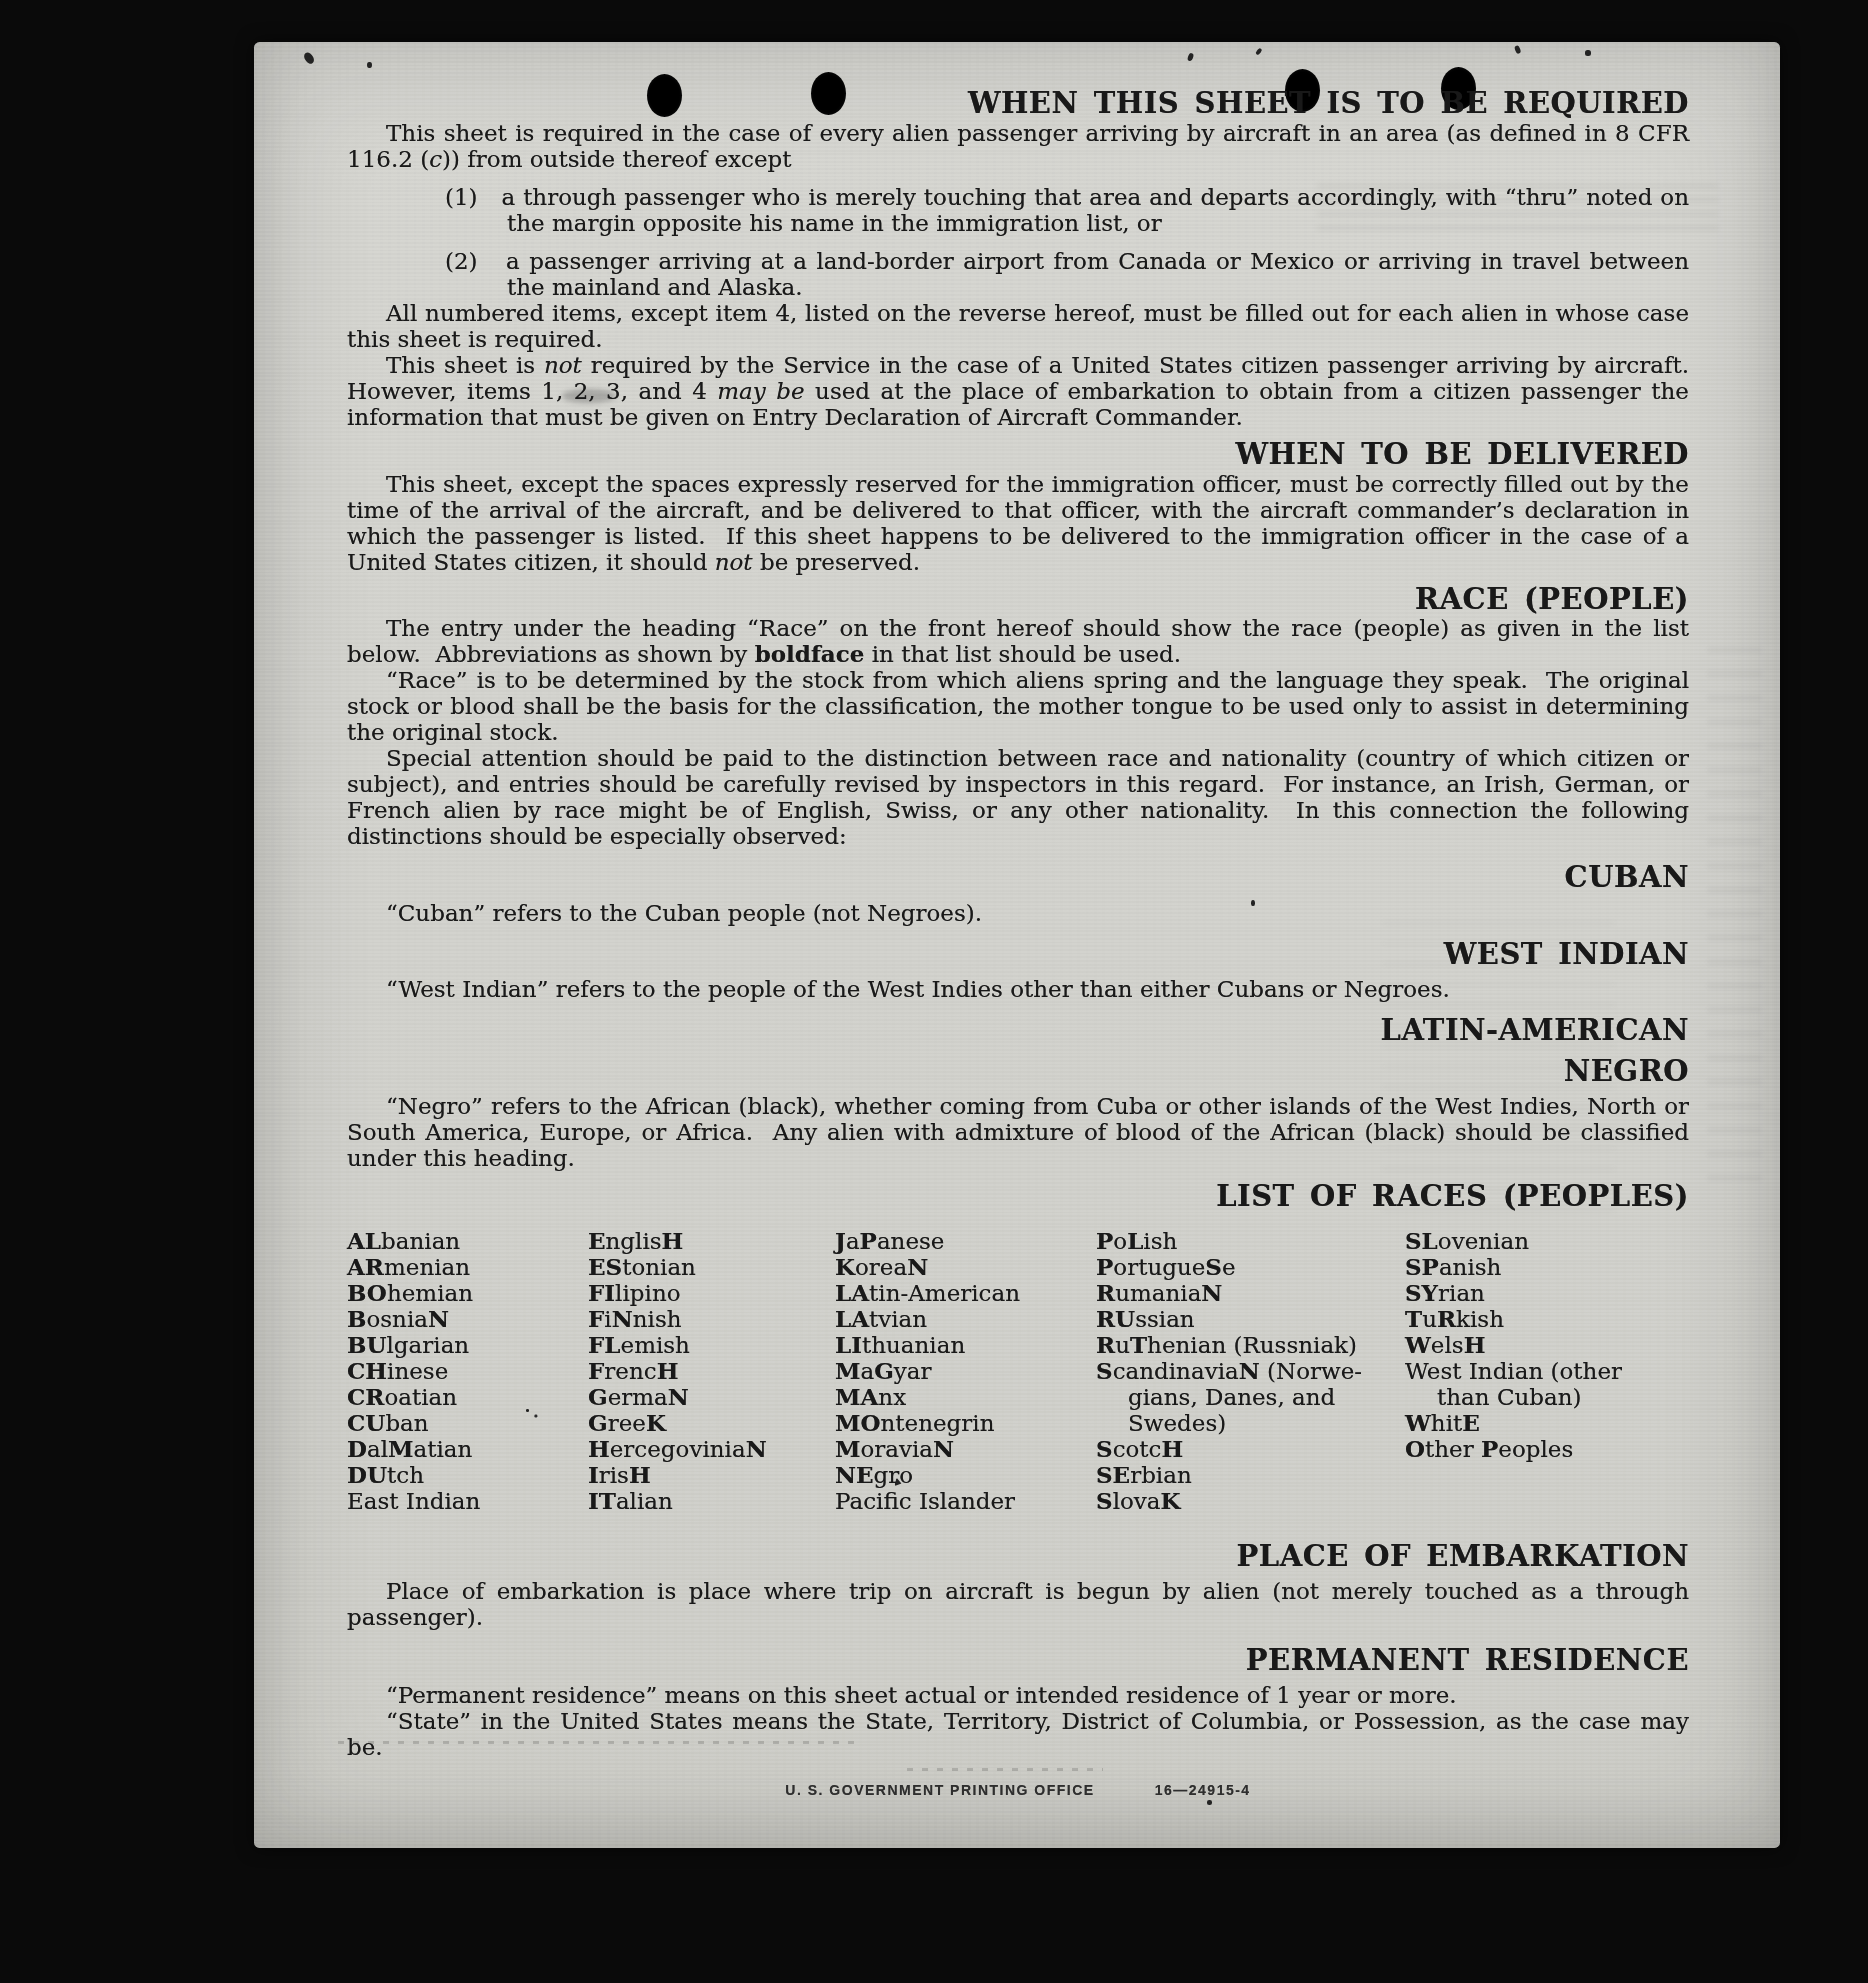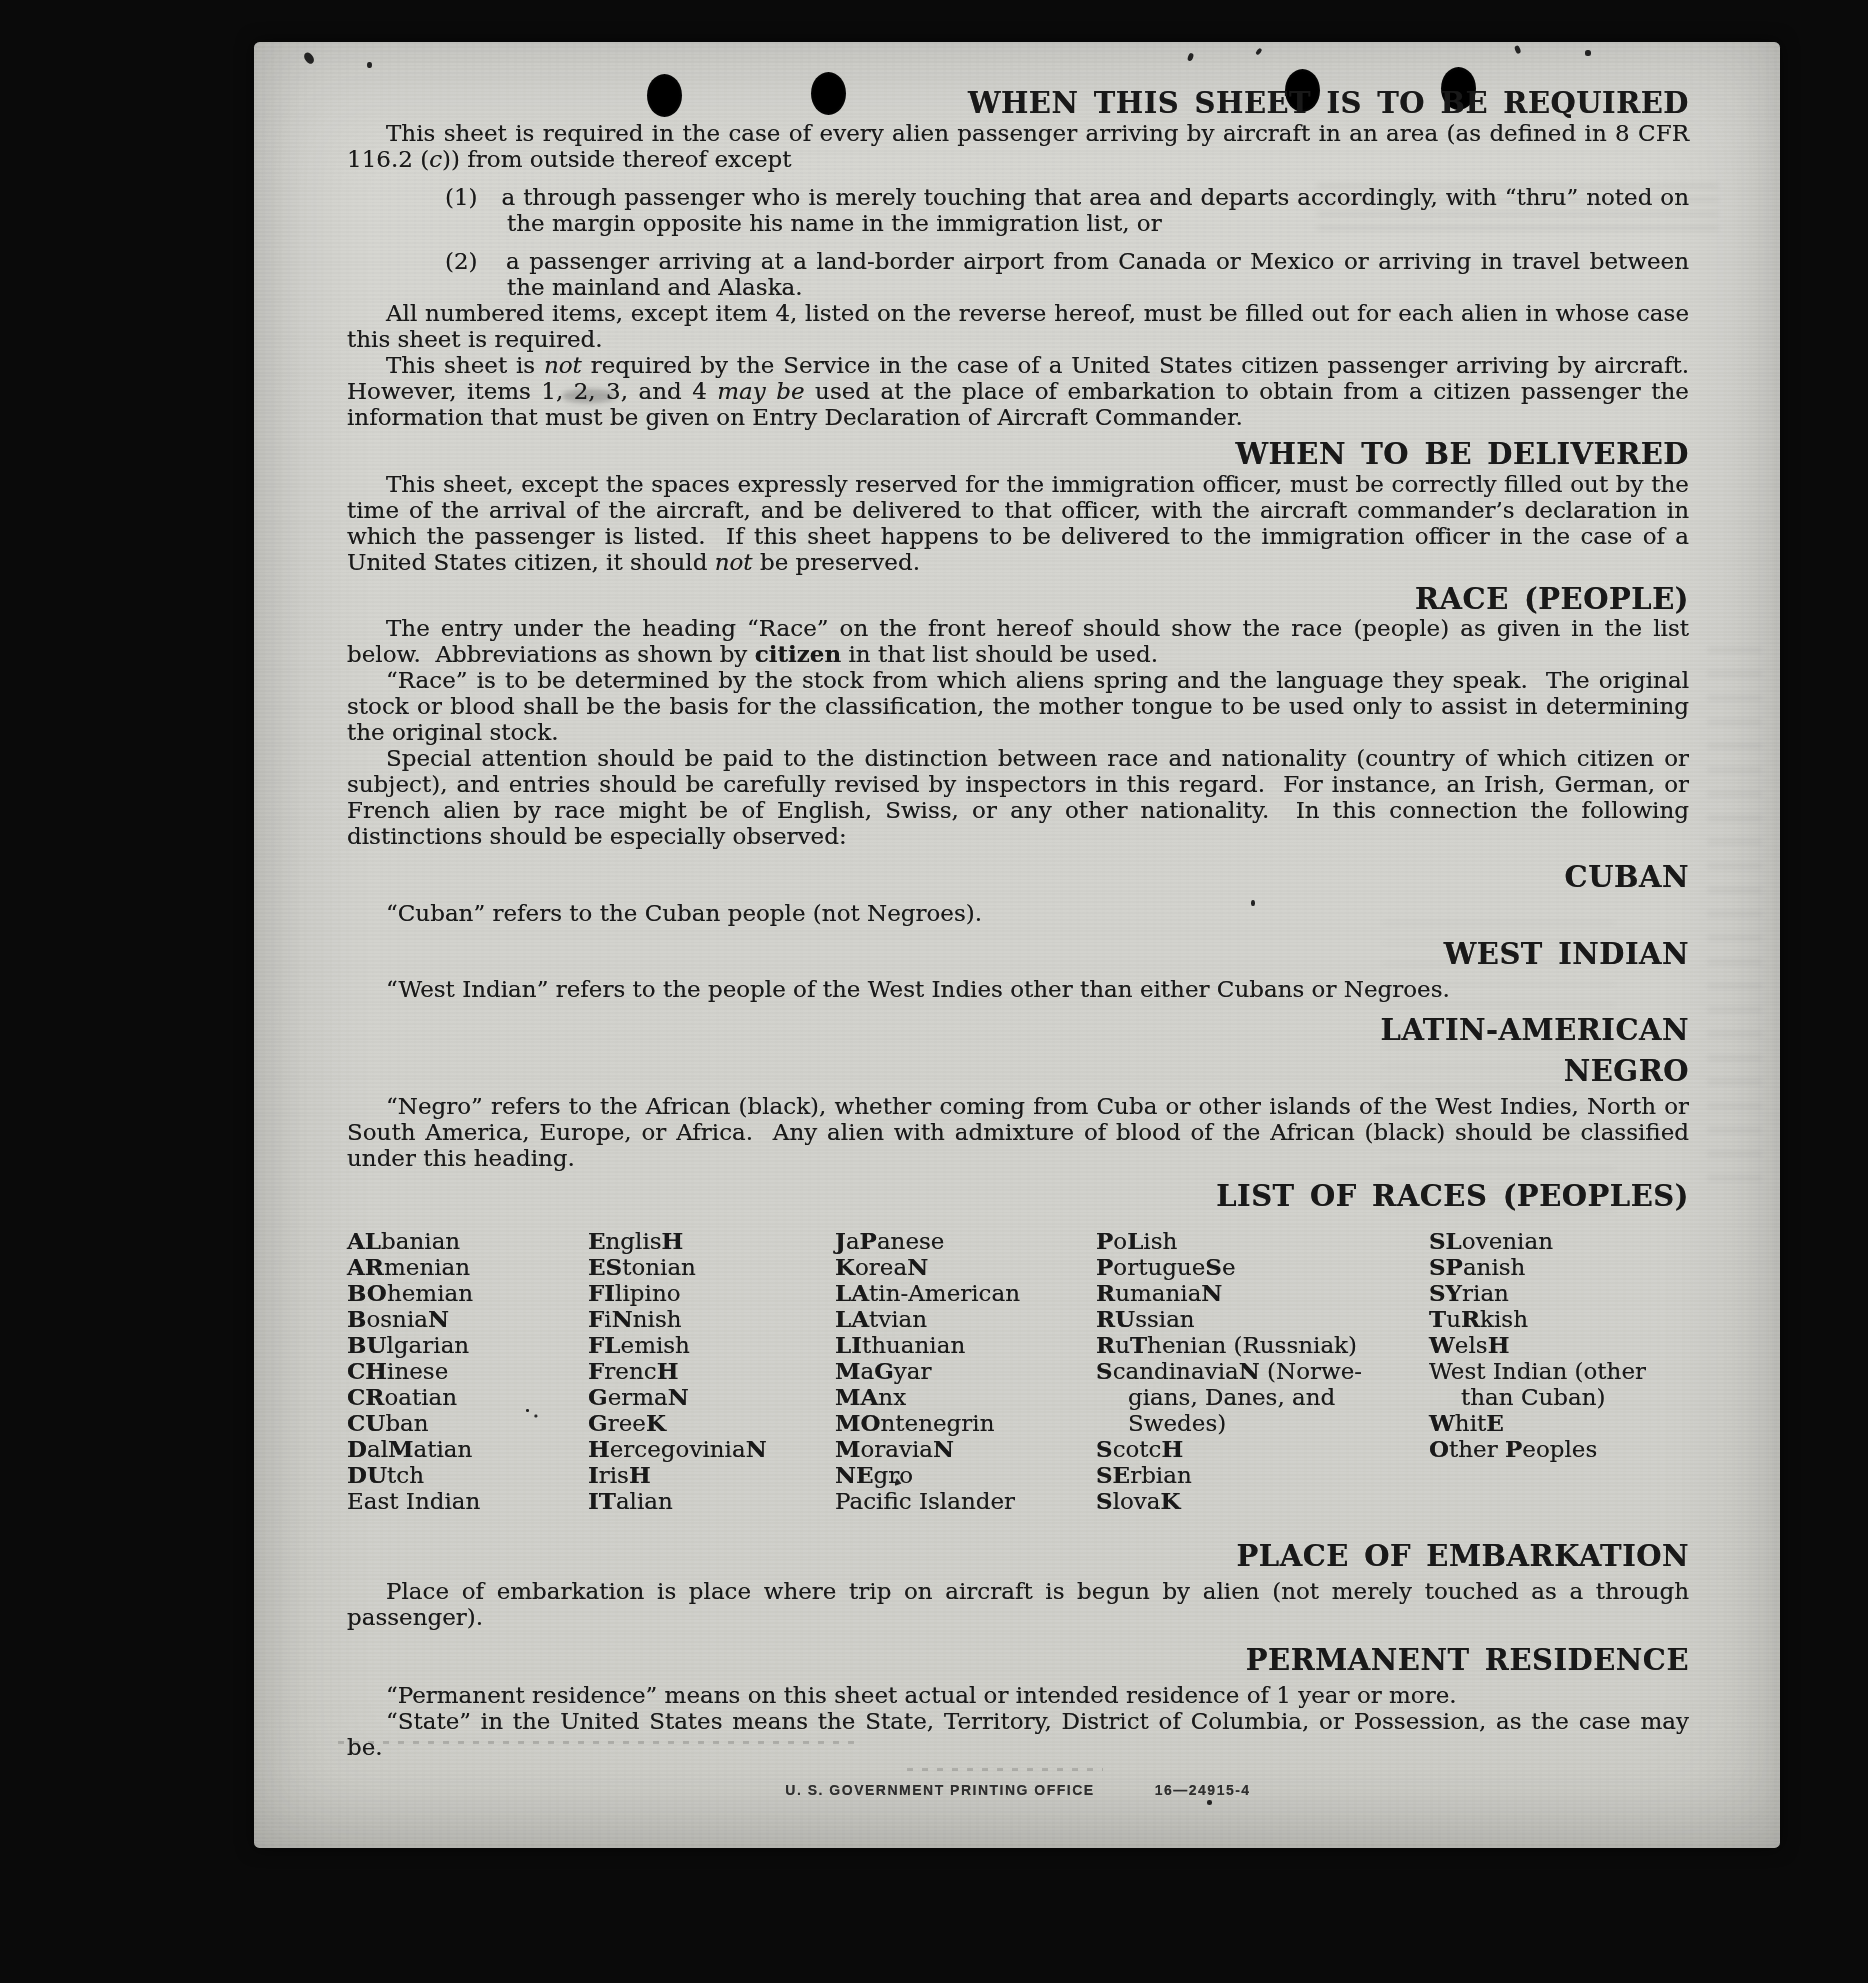--- a/index.html
+++ b/index.html
@@ -36,21 +36,21 @@
   .shead.gap-m{margin-top:15px;margin-bottom:9.3px;}
   .shead.gap-l{margin-top:17px;margin-bottom:9.3px;}
   .para{margin:0;text-indent:39px;text-align:justify;white-space:pre-wrap;}
   .item{margin:12px 0 0 160px;text-indent:-62px;text-align:justify;white-space:pre-wrap;}
   .races-wrap{position:relative;height:300px;margin-top:19px;}
   .race-col{position:absolute;top:0;}
   .race-col:nth-child(1){left:0;width:235px;}
   .race-col:nth-child(2){left:241px;width:244px;}
   .race-col:nth-child(3){left:488px;width:257px;}
   .race-col:nth-child(4){left:749px;width:328px;}
-  .race-col:nth-child(5){left:1082px;width:280px;}
+  .race-col:nth-child(5){left:1058px;width:280px;}
   .race{padding-left:32px;text-indent:-32px;white-space:pre-line;}
   .footer{
     margin-top:17px;text-align:center;
     font-family:"Liberation Sans",sans-serif;font-size:14px;font-weight:bold;
     letter-spacing:1.5px;color:rgba(35,35,35,.82);
   }
   .footer .code{margin-left:60px;}
   
   .speck{position:absolute;background:#232323;border-radius:45%;}
   .smudge{position:absolute;border-radius:50%;filter:blur(2.8px);}
@@ -93,21 +93,21 @@
     <p class="para">This sheet is required in the case of every alien passenger arriving by aircraft in an area (as defined in 8 CFR 116.2 (<i>c</i>)) from outside thereof except</p>
     <p class="item">(1)   a through passenger who is merely touching that area and departs accordingly, with “thru” noted on the margin opposite his name in the immigration list, or</p>
     <p class="item">(2)   a passenger arriving at a land-border airport from Canada or Mexico or arriving in travel between the mainland and Alaska.</p>
     <p class="para">All numbered items, except item 4, listed on the reverse hereof, must be filled out for each alien in whose case this sheet is required.</p>
     <p class="para">This sheet is <i>not</i> required by the Service in the case of a United States citizen passenger arriving by aircraft.  However, items 1, 2, 3, and 4 <i>may be</i> used at the place of embarkation to obtain from a citizen passenger the information that must be given on Entry Declaration of Aircraft Commander.</p>
 
     <div class="shead gap-s">WHEN TO BE DELIVERED</div>
     <p class="para">This sheet, except the spaces expressly reserved for the immigration officer, must be correctly filled out by the time of the arrival of the aircraft, and be delivered to that officer, with the aircraft commander’s declaration in which the passenger is listed.  If this sheet happens to be delivered to the immigration officer in the case of a United States citizen, it should <i>not</i> be preserved.</p>
 
     <div class="shead gap-s">RACE (PEOPLE)</div>
-    <p class="para">The entry under the heading “Race” on the front hereof should show the race (people) as given in the list below.  Abbreviations as shown by <b>citizen</b> in that list should be used.</p>
+    <p class="para">The entry under the heading “Race” on the front hereof should show the race (people) as given in the list below.  Abbreviations as shown by <b>boldface</b> in that list should be used.</p>
     <p class="para">“Race” is to be determined by the stock from which aliens spring and the language they speak.  The original stock or blood shall be the basis for the classification, the mother tongue to be used only to assist in determining the original stock.</p>
     <p class="para">Special attention should be paid to the distinction between race and nationality (country of which citizen or subject), and entries should be carefully revised by inspectors in this regard.  For instance, an Irish, German, or French alien by race might be of English, Swiss, or any other nationality.  In this connection the following distinctions should be especially observed:</p>
 
     <div class="shead gap-m">CUBAN</div>
     <p class="para">“Cuban” refers to the Cuban people (not Negroes).</p>
 
     <div class="shead gap-m">WEST INDIAN</div>
     <p class="para">“West Indian” refers to the people of the West Indies other than either Cubans or Negroes.</p>
 
     <div class="shead gap-m">LATIN-AMERICAN</div>

